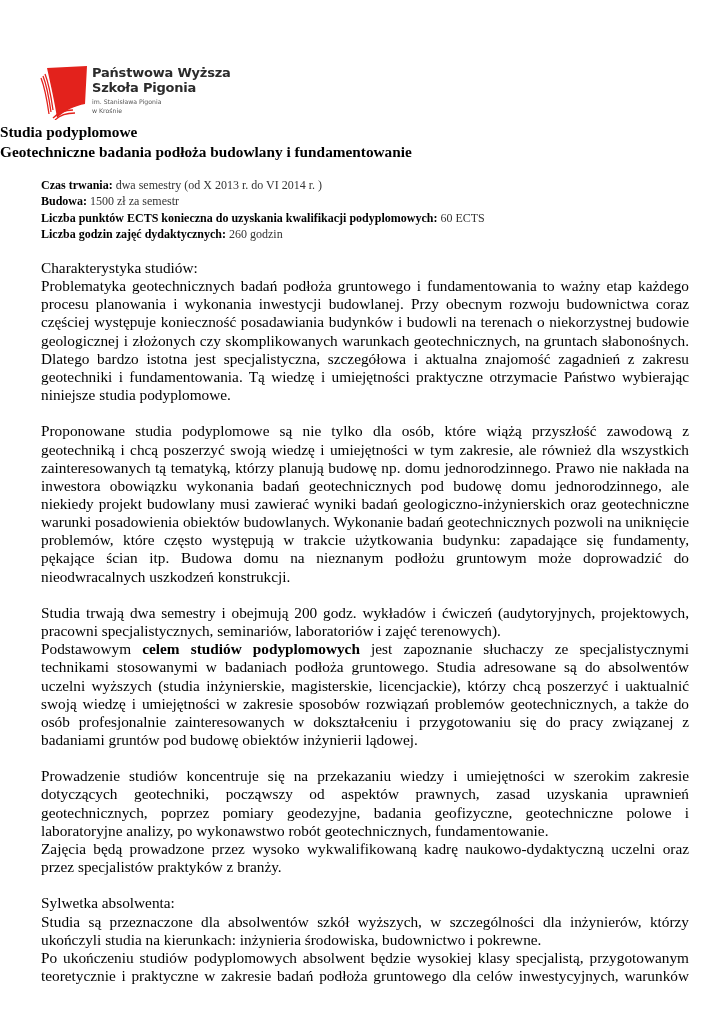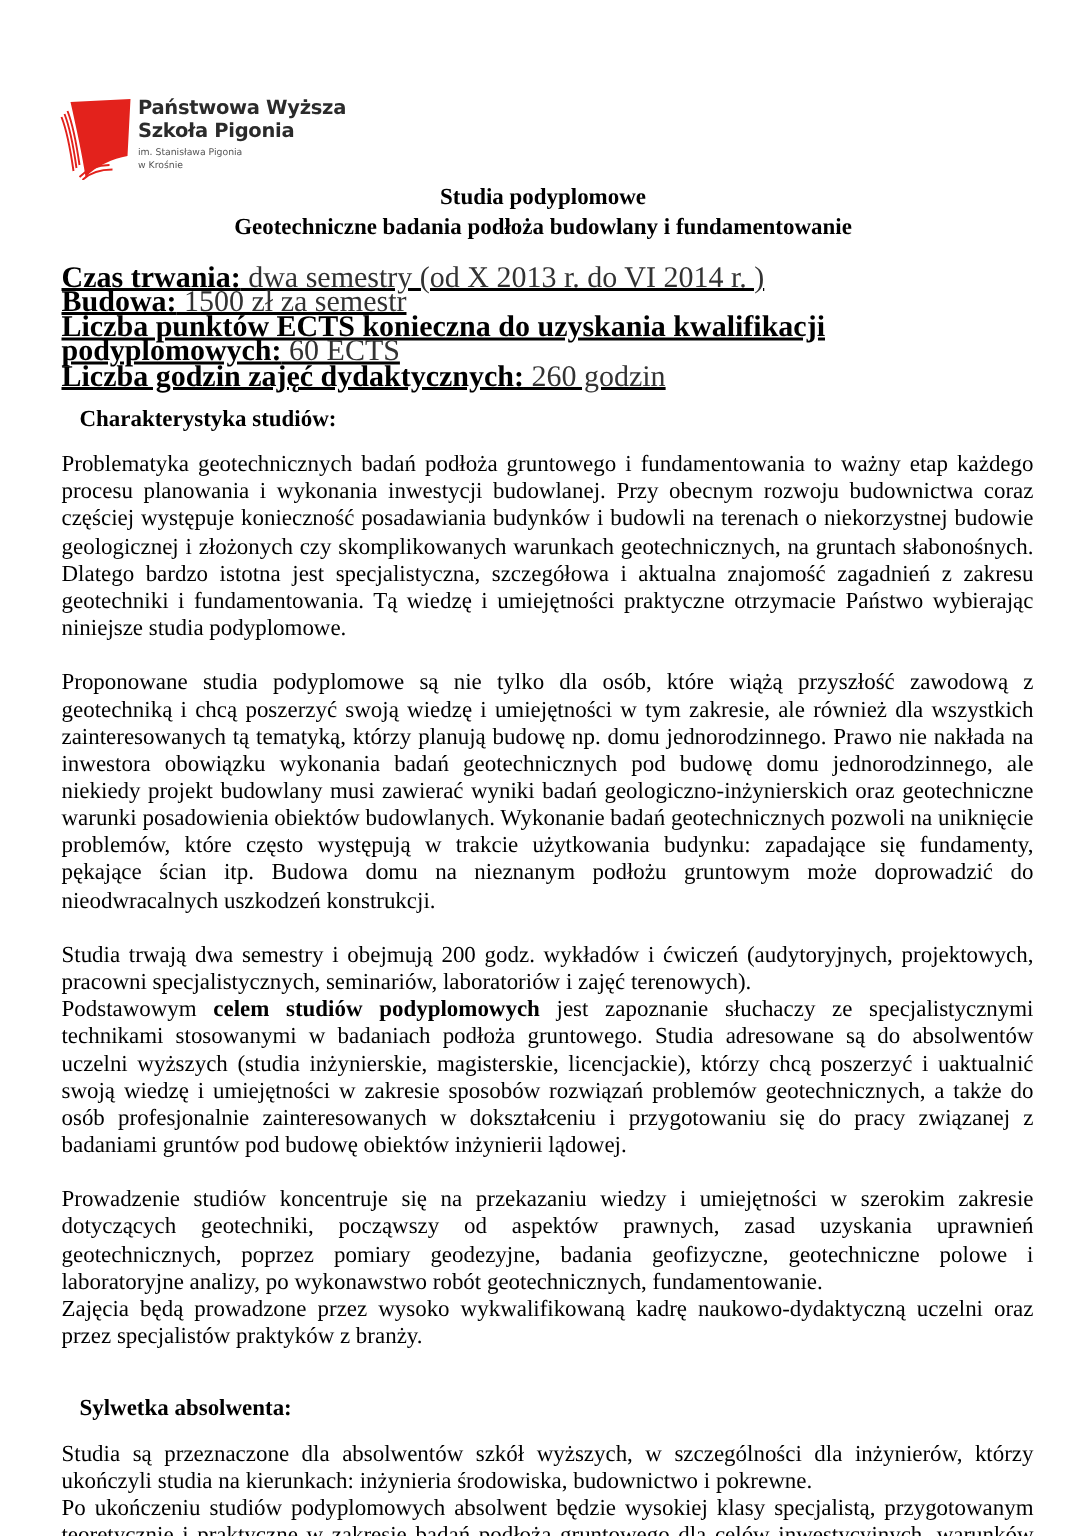--- a/index.html
+++ b/index.html
@@ -48,37 +48,35 @@
     color: #555;
     white-space: nowrap;
   }
   .logo-line3 { margin-top: 3px; }
 
   .titles {
     position: absolute;
     left: 0;
     width: 724px;
     top: 122px;
-    text-align: center;
     font-family: "Liberation Serif", serif;
     font-weight: bold;
     font-size: 15.3px;
     line-height: 20px;
   }
 
   .info {
     position: absolute;
     left: 41px;
     top: 177px;
     width: 650px;
     font-family: "Liberation Serif", serif;
-    font-size: 20px;
+    font-size: 12px;
     line-height: 16.4px;
     color: #000;
-    text-decoration: underline;
   }
   .info .val { color: #333; font-weight: normal; }
   .info b { font-weight: bold; }
 
   .body {
     position: absolute;
     left: 41px;
     top: 259px;
     width: 648px;
     font-family: "Liberation Serif", serif;
@@ -86,23 +84,23 @@
     line-height: 18.15px;
     text-align: justify;
   }
   .body p {
     margin: 0;
   }
   .body .gap {
     height: 18.15px;
   }
   .body h2 {
-    margin: 12px;
+    margin: 0;
     font-size: 15.3px;
-    font-weight: bold;
+    font-weight: normal;
     line-height: 18.15px;
   }
   .body .last {
     text-align-last: left;
   }
 </style>
 </head>
 <body>
 
 <div class="logo">

